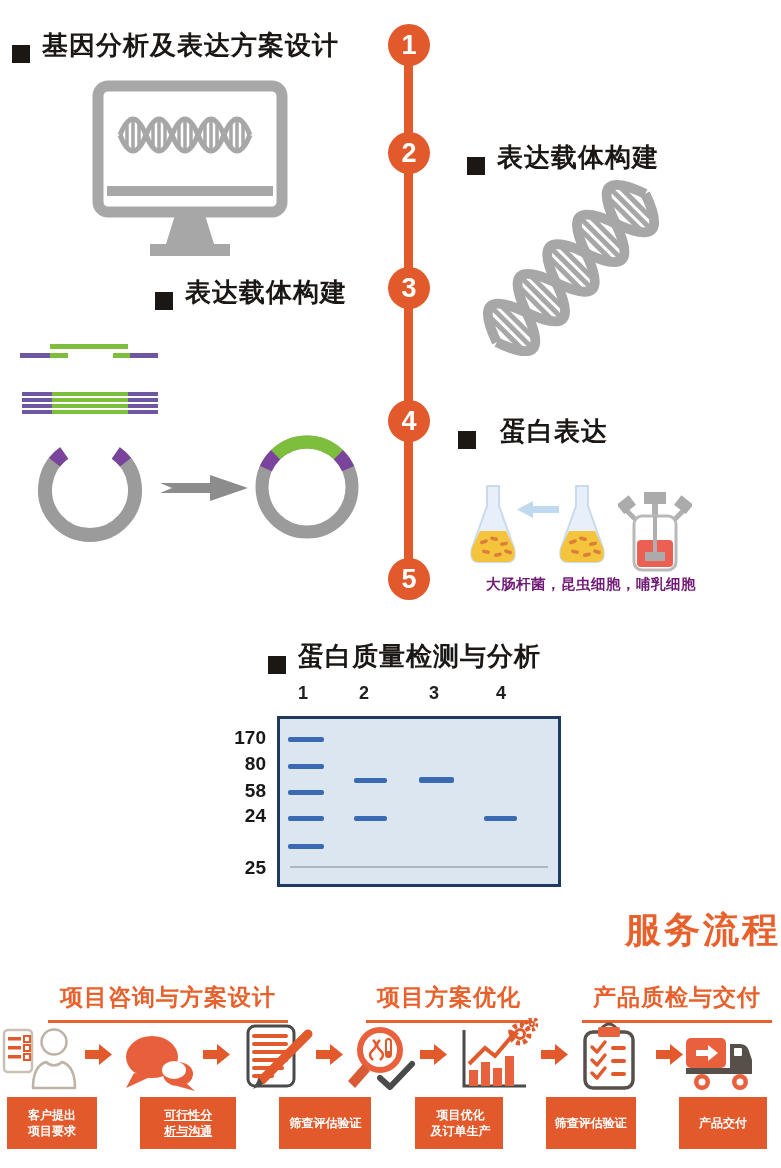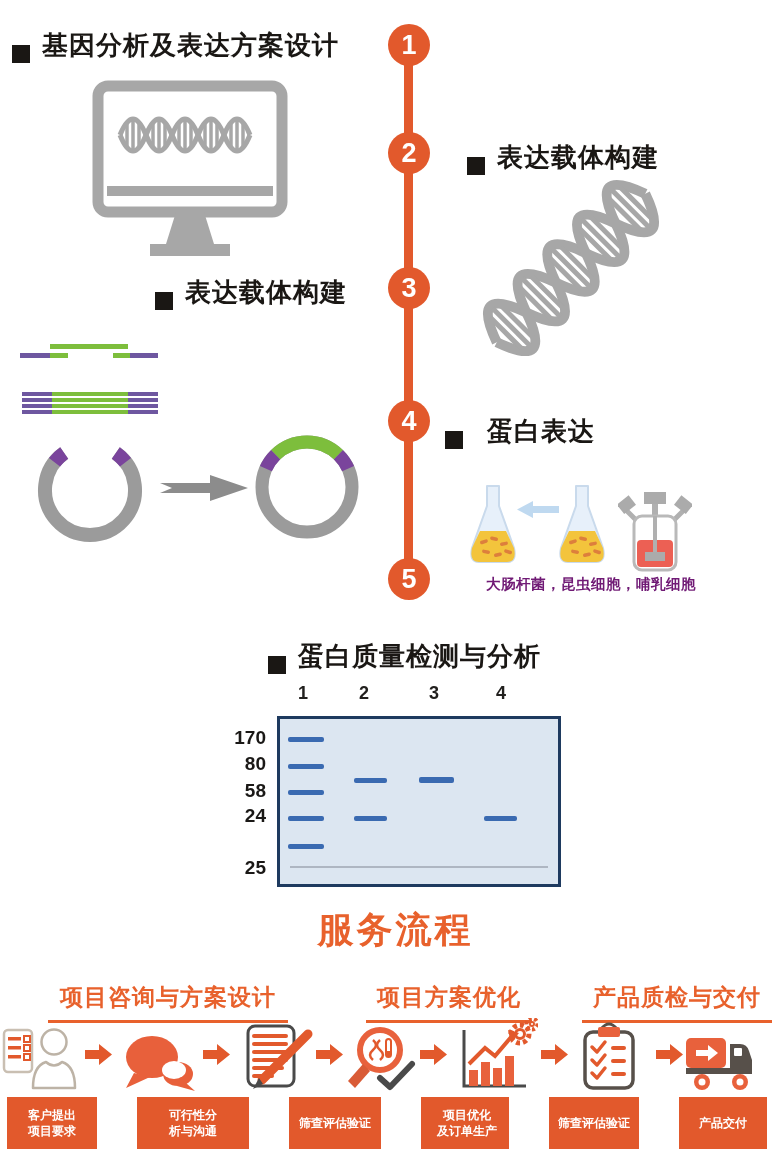--- a/index.html
+++ b/index.html
@@ -18,57 +18,57 @@
   }
   .tc1{top:24px;} .tc2{top:132px;} .tc3{top:267px;} .tc4{top:400px;} .tc5{top:558px;}
 
   
   .step-h{
     position:absolute;display:flex;align-items:flex-end;gap:12px;
     font-weight:900;font-size:26px;color:#1A1714;letter-spacing:1px;white-space:nowrap;
   }
   .bullet{width:18px;height:18px;background:#1A1714;margin-top:6px;flex:none;}
   .h1{left:12px;top:28px;} .h2{left:467px;top:140px;} .h3{left:155px;top:275px;}
-  .h4{left:445px;top:414px;gap:24px;} .h5{left:268px;top:639px;}
+  .h4{left:458px;top:414px;gap:24px;} .h5{left:268px;top:639px;}
 
   
   .frag{position:absolute;height:5px;}
   .stackbar{position:absolute;left:22px;width:136px;height:4px;display:flex;}
   .seg-p{background:#6E57A0;} .seg-g{background:#7DBE3C;}
   .stackbar .p{width:30px;height:100%;} .stackbar .g{width:76px;height:100%;}
 
   
   .cells-caption{position:absolute;left:486px;top:575px;font-size:14.5px;font-weight:bold;color:#701a75;letter-spacing:0.5px;}
 
   
   .gel-box{position:absolute;left:277px;top:716px;width:284px;height:171px;background:#DCE6F1;border:3px solid #1E3A5F;box-sizing:border-box;}
   .lane-lab{position:absolute;top:683px;width:22px;text-align:center;font-size:18px;font-weight:bold;color:#22201E;}
   .mw-lab{position:absolute;width:52px;text-align:right;font-size:19px;font-weight:bold;color:#1A1816;left:214px;}
   .band{position:absolute;height:5px;border-radius:2px;background:#3A6AB1;}
   .gel-front{position:absolute;left:290px;top:866px;width:258px;height:2px;background:#AEB6C2;}
 
   
-  .svc-title{position:absolute;left:0;right:0;top:906px;text-align:center;font-size:36px;font-weight:900;color:#E8612C;letter-spacing:3px;margin-left:10px;}
+  .svc-title{position:absolute;left:0;right:0;top:906px;text-align:right;font-size:36px;font-weight:900;color:#E8612C;letter-spacing:3px;margin-left:10px;}
   .phase-h{
     position:absolute;top:982px;text-align:center;font-size:23px;font-weight:900;color:#E8612C;
     letter-spacing:1px;border-bottom:3px solid #E8612C;padding-bottom:7px;white-space:nowrap;box-sizing:border-box;
   }
   .ph1{left:48px;width:240px;} .ph2{left:366px;width:166px;} .ph3{left:582px;width:190px;}
 
   .flow-arrow{position:absolute;top:1043px;width:28px;height:23px;}
   .fa1{left:85px;} .fa2{left:203px;} .fa3{left:316px;} .fa4{left:420px;} .fa5{left:541px;} .fa6{left:656px;}
 
   
   .boxrow{position:absolute;left:7px;top:1097px;width:760px;height:52px;display:flex;justify-content:space-between;}
   .sbox{
     background:#E2592C;color:#fff;font-size:12px;font-weight:bold;line-height:1.35;
     display:flex;align-items:center;justify-content:center;text-align:center;
     white-space:pre-line;box-sizing:border-box;padding:3px 2px;
   }
-  .b1{width:90px;} .b2{width:112px;} .b3{width:98px;} .b4{width:92px;} .b5{width:88px;padding-left:6px;} .b6{width:90px;} .b7{width:88px;}
+  .b1{width:90px;} .b2{width:96px;text-decoration:underline;} .b3{width:98px;} .b4{width:92px;} .b5{width:88px;padding-left:6px;} .b6{width:90px;} .b7{width:88px;}
 </style>
 </head>
 <body>
 
 <div class="stage">
 
   <div class="tline"></div>
   <div class="tcircle tc1">
       <span>1</span>
     </div>

